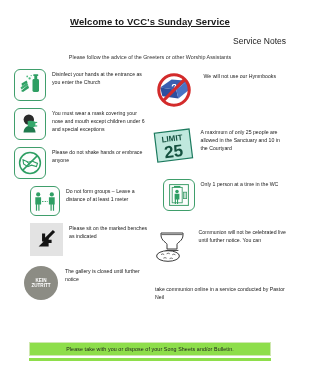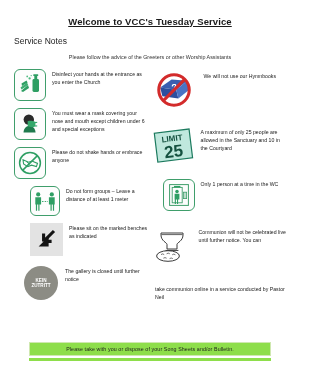--- a/index.html
+++ b/index.html
@@ -19,21 +19,21 @@
   
   .hdr-title{
     text-align:center;
     font-size:9.5px;
     font-weight:bold;
     text-decoration:underline;
     letter-spacing:.1px;
     margin:6px 0 0 0;
   }
   .hdr-sub{
-    text-align:left;
+    text-align:right;
     font-size:8.5px;
     margin:9px 0 0 0;
     color:#222;
   }
   .hdr-note{
     text-align:center;
     font-size:5.4px;
     margin:8px 0 0 0;
     color:#333;
   }
@@ -136,21 +136,21 @@
     line-height:1.5;
     color:#222;
     margin:-1px 0 0 0;
   }
 </style>
 </head>
 <body>
 
 <div class="page">
 
-  <div class="hdr-title">Welcome to VCC's Tuesday Service</div>
+  <div class="hdr-title">Welcome to VCC's Sunday Service</div>
   <div class="hdr-sub">Service Notes</div>
   <div class="hdr-note">Please follow the advice of the Greeters or other Worship Assistants</div>
 
   <div class="cols">
 
     <div class="col col-l">
 
       <div class="row ind1">
         <div class="ico tile">
           <svg width="30" height="30" viewBox="0 0 30 30">

